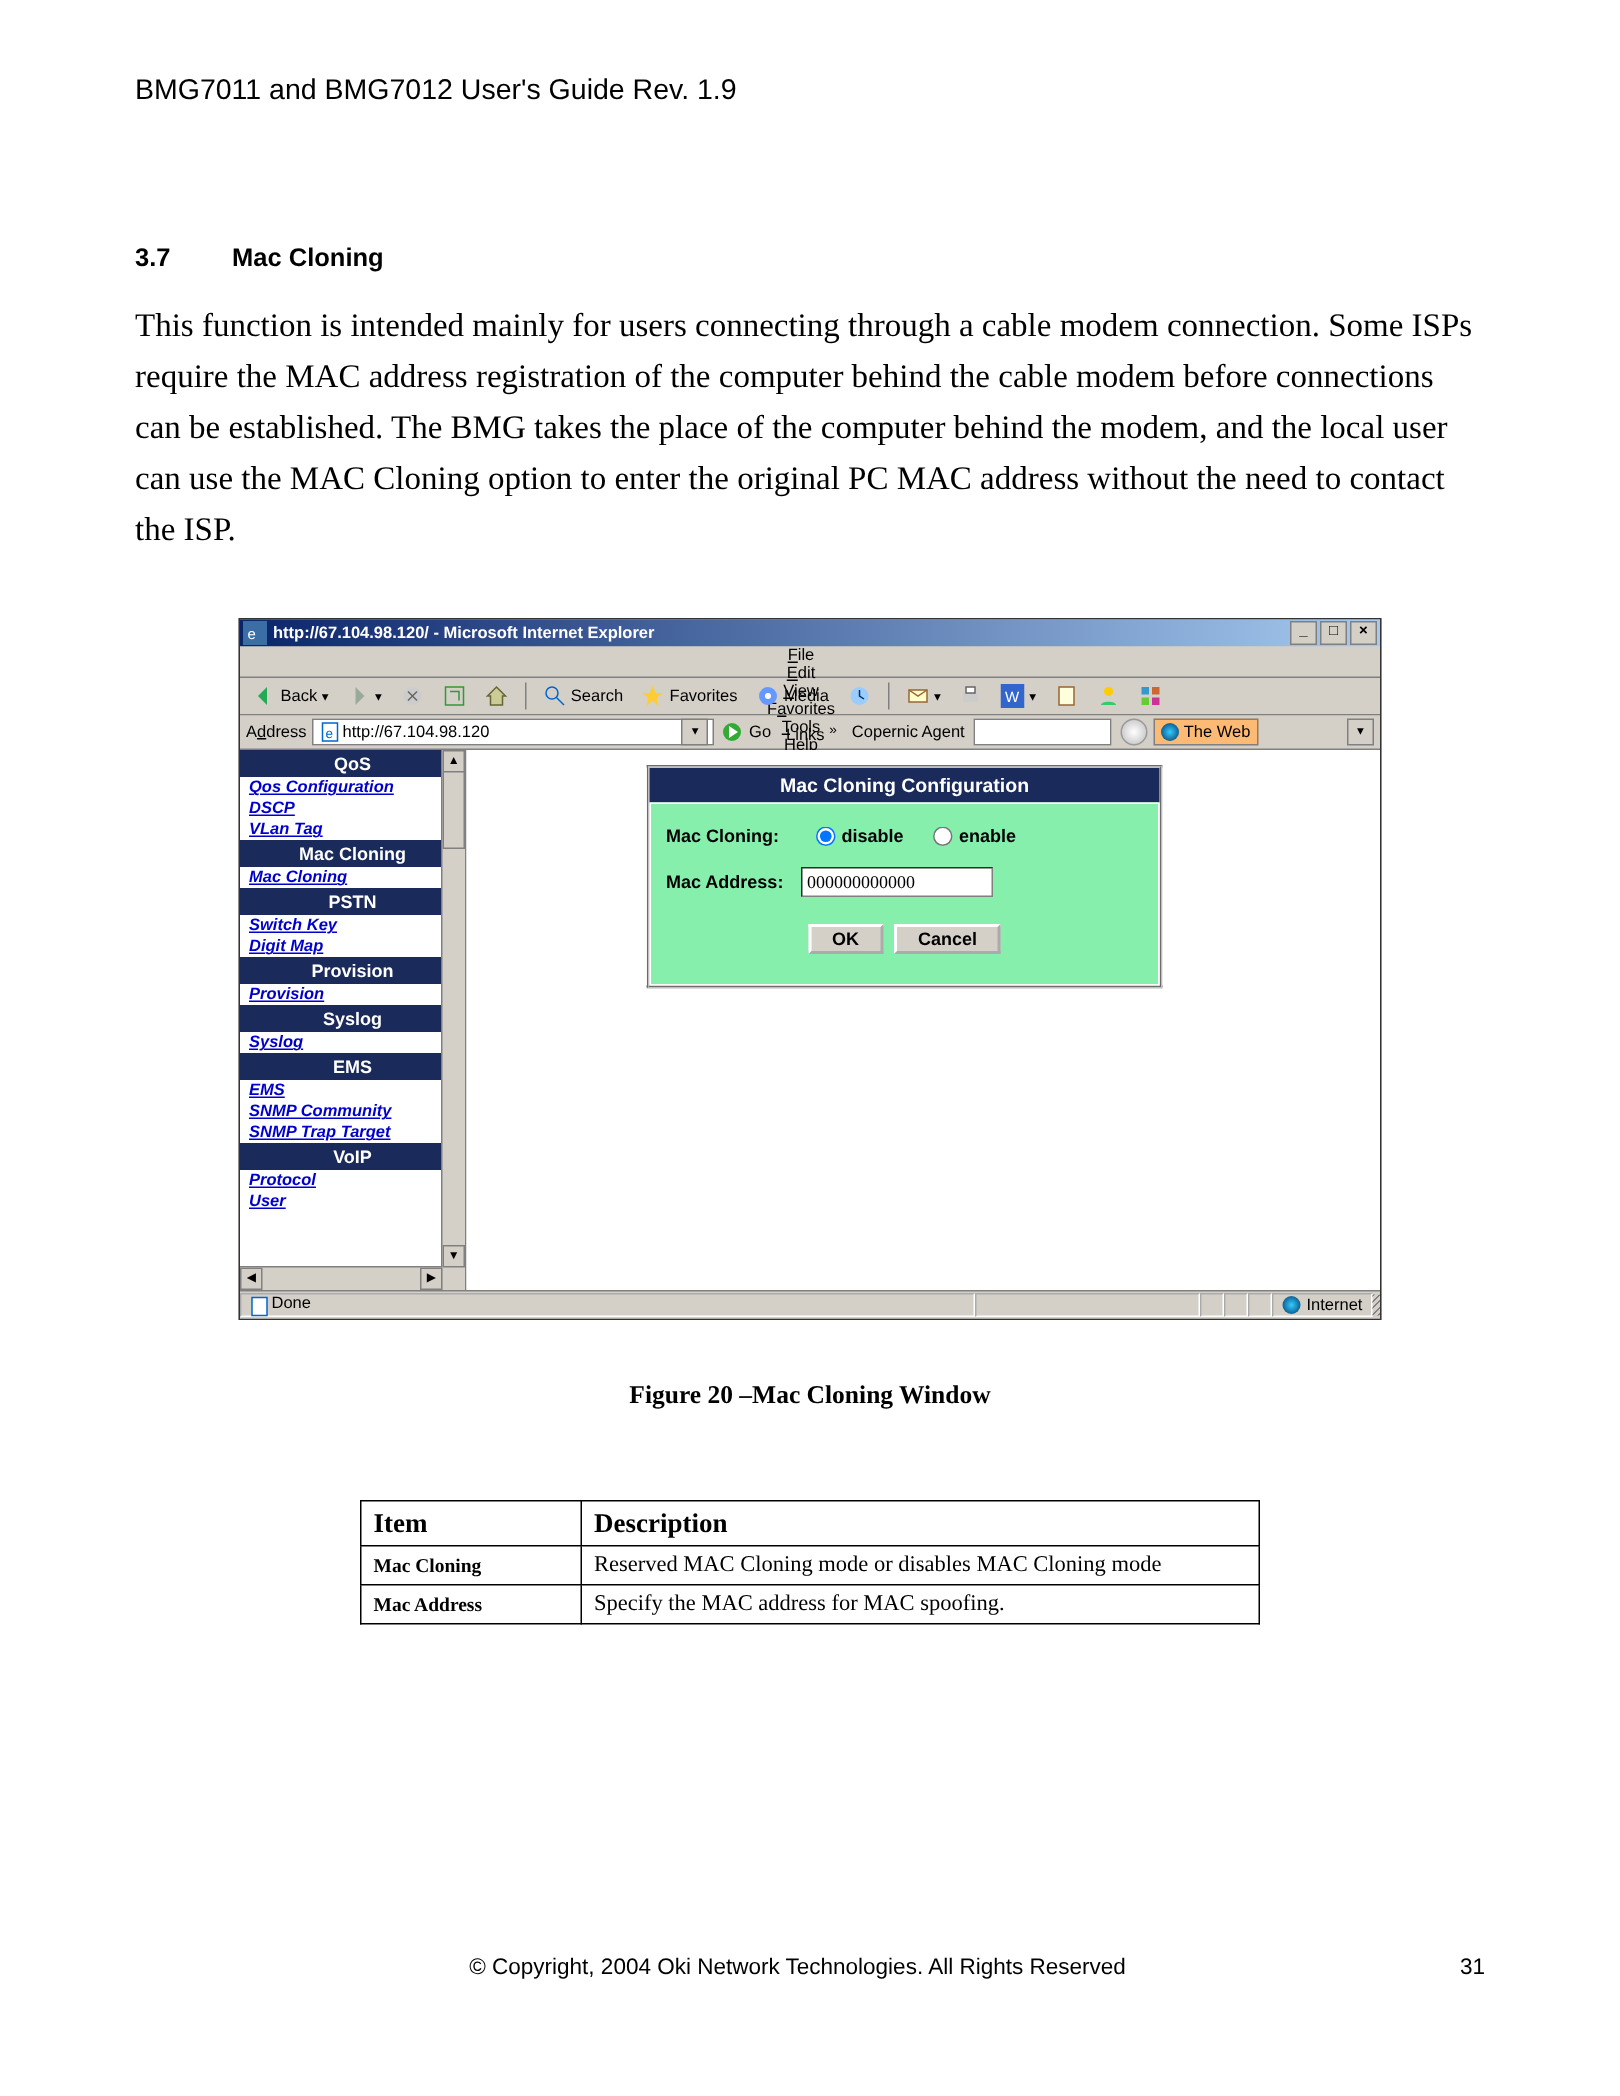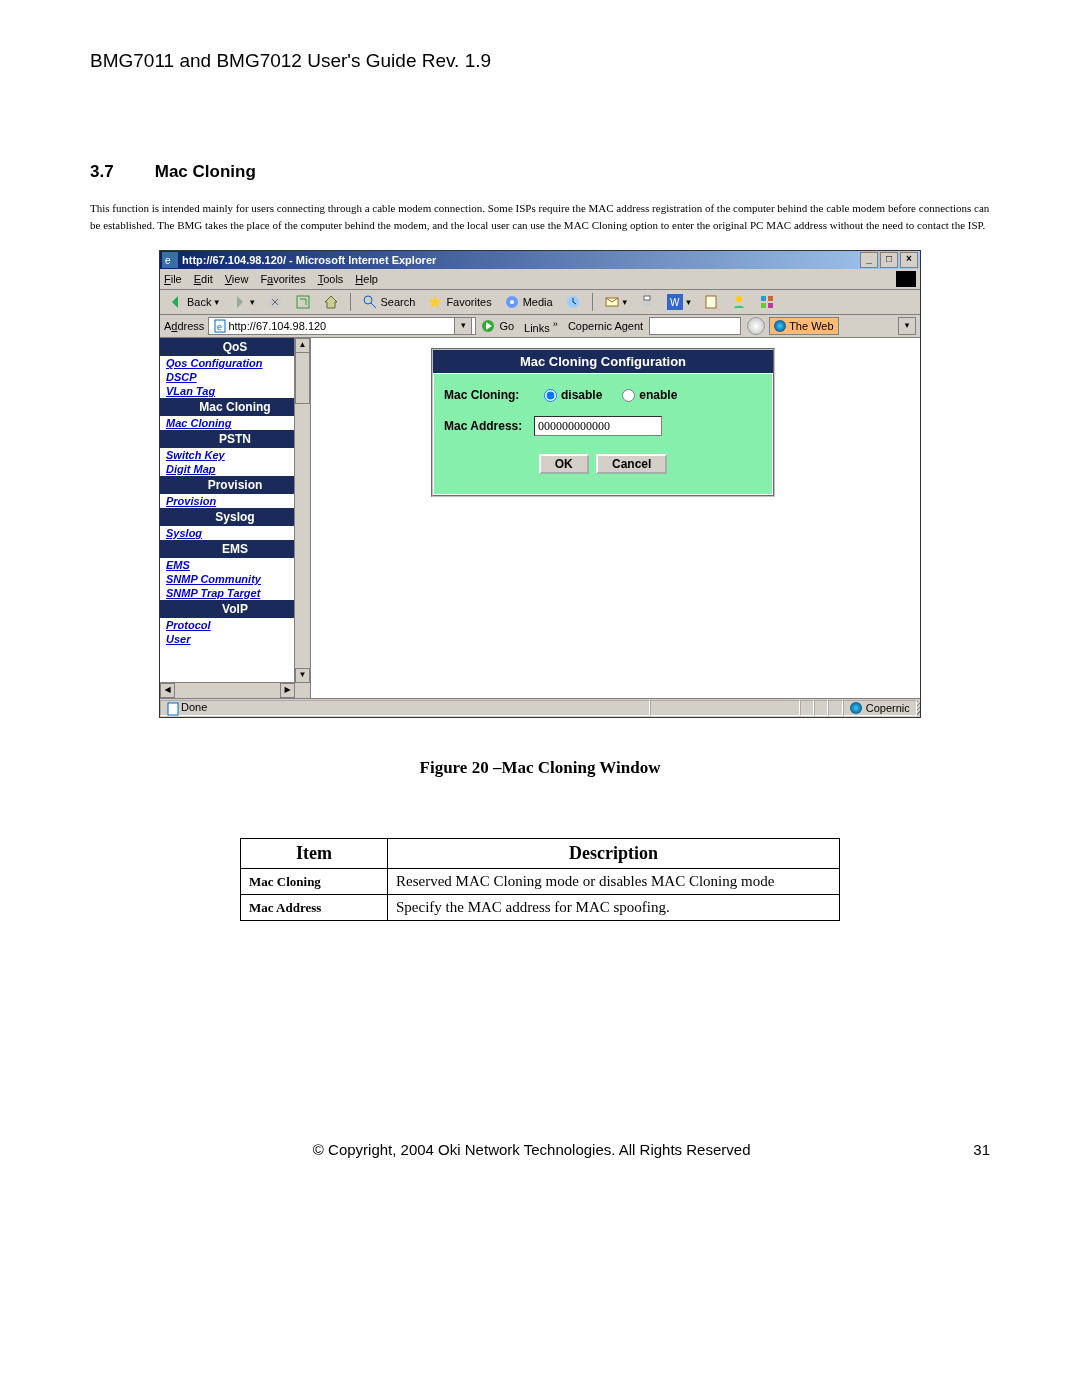--- a/index.html
+++ b/index.html
@@ -18,23 +18,23 @@
     margin-bottom: 90px;
   }
   .section-heading {
     font-family: Arial, Helvetica, sans-serif;
     font-weight: bold;
     font-size: 17px;
     margin-bottom: 18px;
   }
   .section-heading .secnum { display:inline-block; width:60px; }
   .body-para {
-    font-size: 11px;
+    font-size: 22px;
     line-height: 1.55;
-    margin-bottom: 16px;
+    margin-bottom: 42px;
   }
   .figure-caption {
     text-align: center;
     font-weight: bold;
     font-size: 17px;
     margin: 40px 0 60px 0;
   }
   
   .ie-window {
     width: 760px;
@@ -53,21 +53,21 @@
     padding: 0 2px;
   }
   .ie-titlebar .title-text { flex:1; font-weight:bold; font-size:11px; padding-left:4px;}
   .win-btn {
     width:16px; height:14px; background:#d4d0c8; border:1px solid #808080;
     margin-left:2px; text-align:center; line-height:12px; font-weight:bold; color:#000;
     font-size:10px;
   }
   .ie-menubar {
     display:flex; align-items:center; height:20px; background:#d4d0c8;
-    padding:0 4px; border-bottom:1px solid #808080;
+    padding:0 4px; border-bottom:1px solid #808080;flex-direction:column;
   }
   .ie-menubar span { margin-right:12px; }
   .ie-menubar span u { text-decoration:underline; }
   .ie-logo {
     margin-left:auto; width:20px; height:16px; background:#000;
   }
   .ie-toolbar {
     display:flex; align-items:center; height:24px; background:#d4d0c8;
     border-bottom:1px solid #808080; padding:0 4px; gap:4px;
   }
@@ -163,21 +163,20 @@
   .desc-table th, .desc-table td {
     border:1px solid #000;
     padding:4px 8px;
     font-size:15px;
     text-align:left;
   }
   .desc-table th {
     font-family:"Times New Roman",serif;
     font-weight:bold;
     font-size:18px;
-    text-align:center;
   }
   .desc-table td.item-cell { font-weight:bold; font-size:13px; font-family:"Times New Roman",serif; width:130px;}
   .footer {
     display:flex; justify-content:flex-end;
     font-family: Arial, Helvetica, sans-serif;
     font-size:15px; margin-top:220px;
   }
 </style>
 </head>
 <body>
@@ -410,21 +409,21 @@
               <rect x="3" y="2" width="10" height="12" fill="#fff" stroke="#06c"></rect>
             </svg></span>
         <span>Done</span>
       </div>
       <div class="status-panel mid"></div>
       <div class="status-panel status-small"></div>
       <div class="status-panel status-small"></div>
       <div class="status-panel status-small"></div>
       <div class="status-internet">
         <div class="globe"></div>
-        <span>Copernic</span>
+        <span>Internet</span>
       </div>
       <div class="grip"></div>
     </div>
   </div>
 
   <div class="figure-caption">Figure 20 –Mac Cloning Window</div>
 
   <table class="desc-table">
     <thead>
       <tr>

